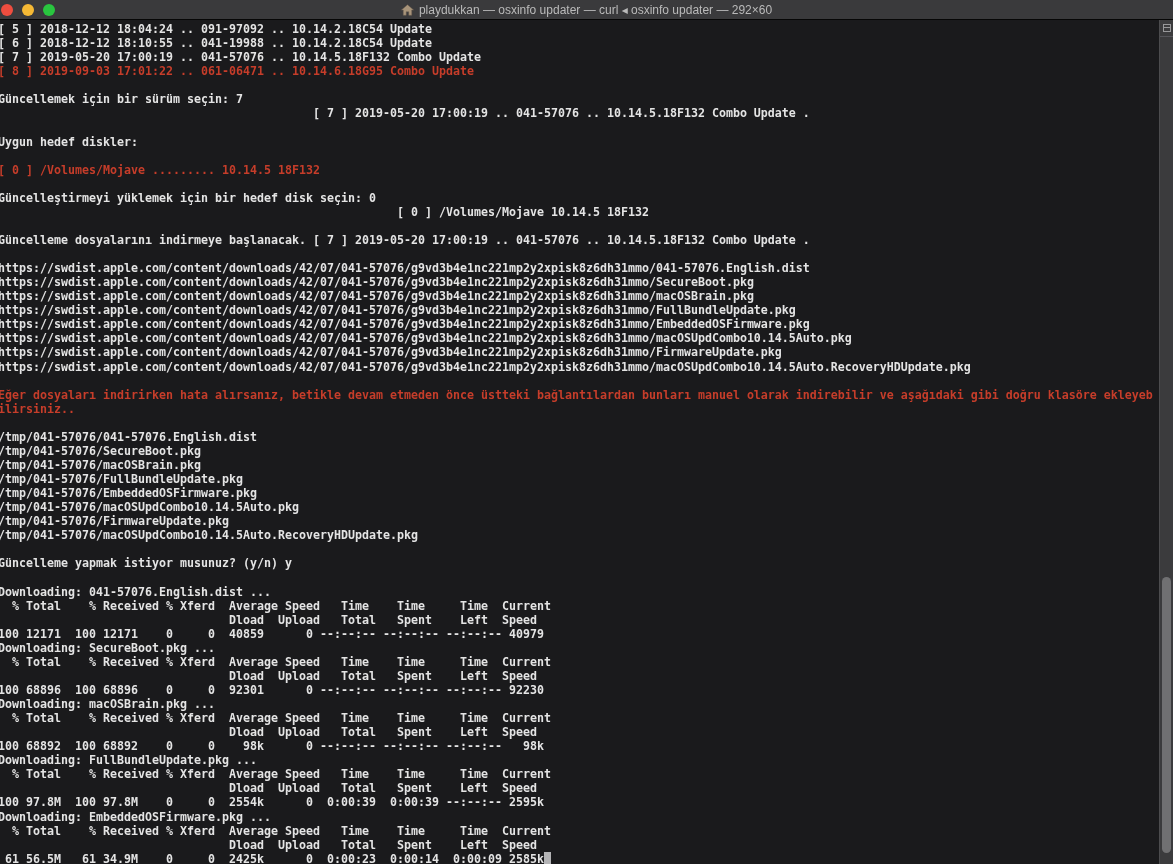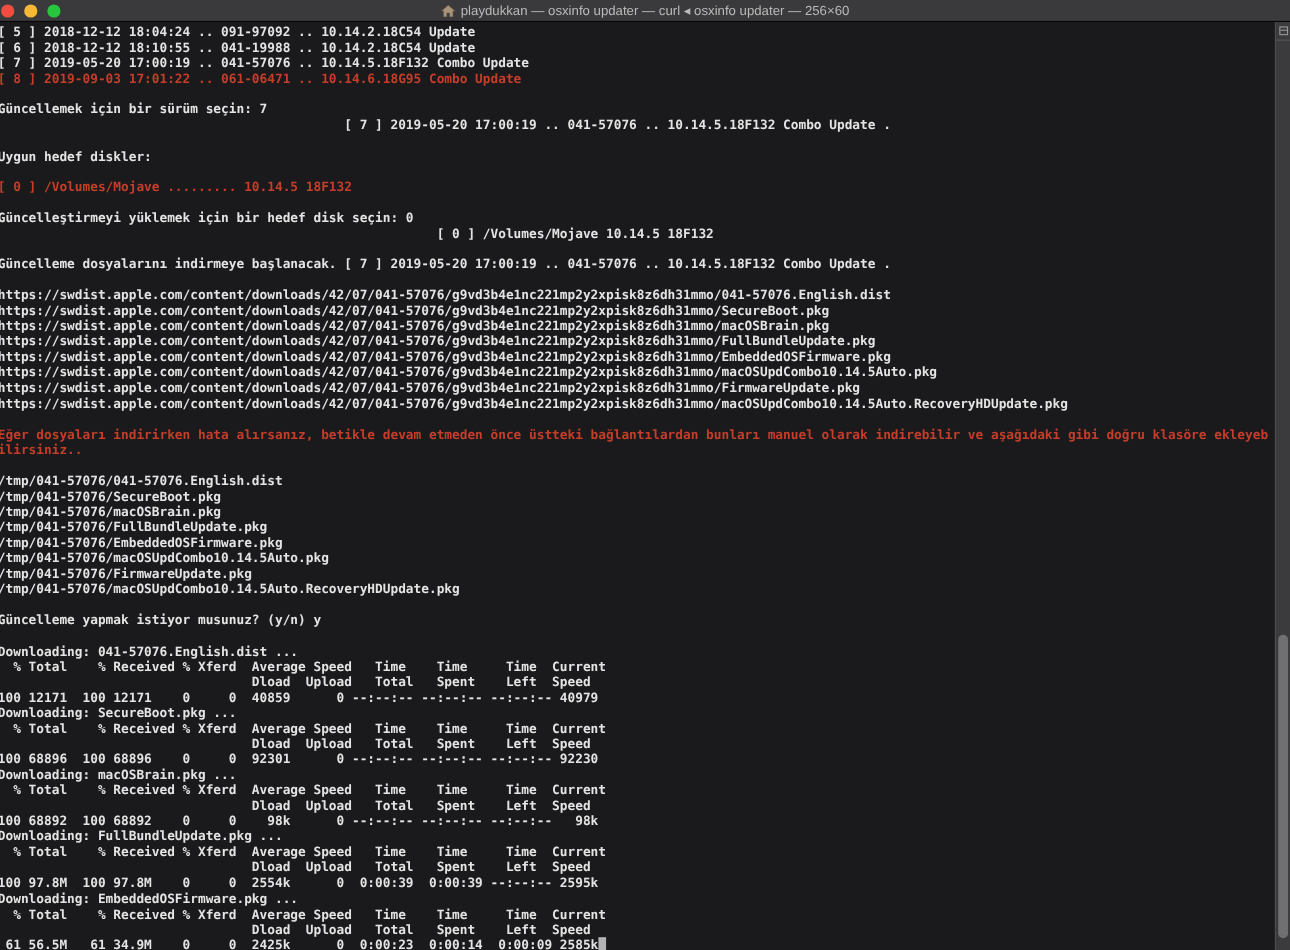--- a/index.html
+++ b/index.html
@@ -53,21 +53,21 @@
   <div class="titlebar">
     <div class="traffic-lights">
       <span class="tl red"></span>
       <span class="tl yellow"></span>
       <span class="tl green"></span>
     </div>
     <div class="title-wrap">
       <svg class="proxy-icon" viewBox="0 0 16 14">
         <path d="M8 0.5 L15.5 7 H13.2 V13.5 H9.6 V9.2 H6.4 V13.5 H2.8 V7 H0.5 Z" fill="#a8947a" stroke="#6e6050" stroke-width="0.6"></path>
       </svg>
-      <span>playdukkan — osxinfo updater — curl ◂ osxinfo updater — 256×60</span>
+      <span>playdukkan — osxinfo updater — curl ◂ osxinfo updater — 292×60</span>
     </div>
   </div>
 
   <div class="content">
     <pre id="term"><div class="line"><span>[ 5 ] 2018-12-12 18:04:24 .. 091-97092 .. 10.14.2.18C54 Update</span></div><div class="line"><span>[ 6 ] 2018-12-12 18:10:55 .. 041-19988 .. 10.14.2.18C54 Update</span></div><div class="line"><span>[ 7 ] 2019-05-20 17:00:19 .. 041-57076 .. 10.14.5.18F132 Combo Update</span></div><div class="line red"><span>[ 8 ] 2019-09-03 17:01:22 .. 061-06471 .. 10.14.6.18G95 Combo Update</span></div><div class="line"><span></span></div><div class="line"><span>Güncellemek için bir sürüm seçin: 7</span></div><div class="line"><span>                                             [ 7 ] 2019-05-20 17:00:19 .. 041-57076 .. 10.14.5.18F132 Combo Update .</span></div><div class="line"><span></span></div><div class="line"><span>Uygun hedef diskler:</span></div><div class="line"><span></span></div><div class="line red"><span>[ 0 ] /Volumes/Mojave ......... 10.14.5 18F132</span></div><div class="line"><span></span></div><div class="line"><span>Güncelleştirmeyi yüklemek için bir hedef disk seçin: 0</span></div><div class="line"><span>                                                         [ 0 ] /Volumes/Mojave 10.14.5 18F132</span></div><div class="line"><span></span></div><div class="line"><span>Güncelleme dosyalarını indirmeye başlanacak. [ 7 ] 2019-05-20 17:00:19 .. 041-57076 .. 10.14.5.18F132 Combo Update .</span></div><div class="line"><span></span></div><div class="line"><span>https://swdist.apple.com/content/downloads/42/07/041-57076/g9vd3b4e1nc221mp2y2xpisk8z6dh31mmo/041-57076.English.dist</span></div><div class="line"><span>https://swdist.apple.com/content/downloads/42/07/041-57076/g9vd3b4e1nc221mp2y2xpisk8z6dh31mmo/SecureBoot.pkg</span></div><div class="line"><span>https://swdist.apple.com/content/downloads/42/07/041-57076/g9vd3b4e1nc221mp2y2xpisk8z6dh31mmo/macOSBrain.pkg</span></div><div class="line"><span>https://swdist.apple.com/content/downloads/42/07/041-57076/g9vd3b4e1nc221mp2y2xpisk8z6dh31mmo/FullBundleUpdate.pkg</span></div><div class="line"><span>https://swdist.apple.com/content/downloads/42/07/041-57076/g9vd3b4e1nc221mp2y2xpisk8z6dh31mmo/EmbeddedOSFirmware.pkg</span></div><div class="line"><span>https://swdist.apple.com/content/downloads/42/07/041-57076/g9vd3b4e1nc221mp2y2xpisk8z6dh31mmo/macOSUpdCombo10.14.5Auto.pkg</span></div><div class="line"><span>https://swdist.apple.com/content/downloads/42/07/041-57076/g9vd3b4e1nc221mp2y2xpisk8z6dh31mmo/FirmwareUpdate.pkg</span></div><div class="line"><span>https://swdist.apple.com/content/downloads/42/07/041-57076/g9vd3b4e1nc221mp2y2xpisk8z6dh31mmo/macOSUpdCombo10.14.5Auto.RecoveryHDUpdate.pkg</span></div><div class="line"><span></span></div><div class="line red"><span>Eğer dosyaları indirirken hata alırsanız, betikle devam etmeden önce üstteki bağlantılardan bunları manuel olarak indirebilir ve aşağıdaki gibi doğru klasöre ekleyeb</span></div><div class="line red"><span>ilirsiniz..</span></div><div class="line"><span></span></div><div class="line"><span>/tmp/041-57076/041-57076.English.dist</span></div><div class="line"><span>/tmp/041-57076/SecureBoot.pkg</span></div><div class="line"><span>/tmp/041-57076/macOSBrain.pkg</span></div><div class="line"><span>/tmp/041-57076/FullBundleUpdate.pkg</span></div><div class="line"><span>/tmp/041-57076/EmbeddedOSFirmware.pkg</span></div><div class="line"><span>/tmp/041-57076/macOSUpdCombo10.14.5Auto.pkg</span></div><div class="line"><span>/tmp/041-57076/FirmwareUpdate.pkg</span></div><div class="line"><span>/tmp/041-57076/macOSUpdCombo10.14.5Auto.RecoveryHDUpdate.pkg</span></div><div class="line"><span></span></div><div class="line"><span>Güncelleme yapmak istiyor musunuz? (y/n) y</span></div><div class="line"><span></span></div><div class="line"><span>Downloading: 041-57076.English.dist ...</span></div><div class="line"><span>  % Total    % Received % Xferd  Average Speed   Time    Time     Time  Current</span></div><div class="line"><span>                                 Dload  Upload   Total   Spent    Left  Speed</span></div><div class="line"><span>100 12171  100 12171    0     0  40859      0 --:--:-- --:--:-- --:--:-- 40979</span></div><div class="line"><span>Downloading: SecureBoot.pkg ...</span></div><div class="line"><span>  % Total    % Received % Xferd  Average Speed   Time    Time     Time  Current</span></div><div class="line"><span>                                 Dload  Upload   Total   Spent    Left  Speed</span></div><div class="line"><span>100 68896  100 68896    0     0  92301      0 --:--:-- --:--:-- --:--:-- 92230</span></div><div class="line"><span>Downloading: macOSBrain.pkg ...</span></div><div class="line"><span>  % Total    % Received % Xferd  Average Speed   Time    Time     Time  Current</span></div><div class="line"><span>                                 Dload  Upload   Total   Spent    Left  Speed</span></div><div class="line"><span>100 68892  100 68892    0     0    98k      0 --:--:-- --:--:-- --:--:--   98k</span></div><div class="line"><span>Downloading: FullBundleUpdate.pkg ...</span></div><div class="line"><span>  % Total    % Received % Xferd  Average Speed   Time    Time     Time  Current</span></div><div class="line"><span>                                 Dload  Upload   Total   Spent    Left  Speed</span></div><div class="line"><span>100 97.8M  100 97.8M    0     0  2554k      0  0:00:39  0:00:39 --:--:-- 2595k</span></div><div class="line"><span>Downloading: EmbeddedOSFirmware.pkg ...</span></div><div class="line"><span>  % Total    % Received % Xferd  Average Speed   Time    Time     Time  Current</span></div><div class="line"><span>                                 Dload  Upload   Total   Spent    Left  Speed</span></div><div class="line"><span> 61 56.5M   61 34.9M    0     0  2425k      0  0:00:23  0:00:14  0:00:09 2585k</span><span class="cursor">&nbsp;</span></div></pre>
 
     <div class="scrollbar">
       <div class="split-btn">
         <span class="split-glyph"></span>
       </div>

